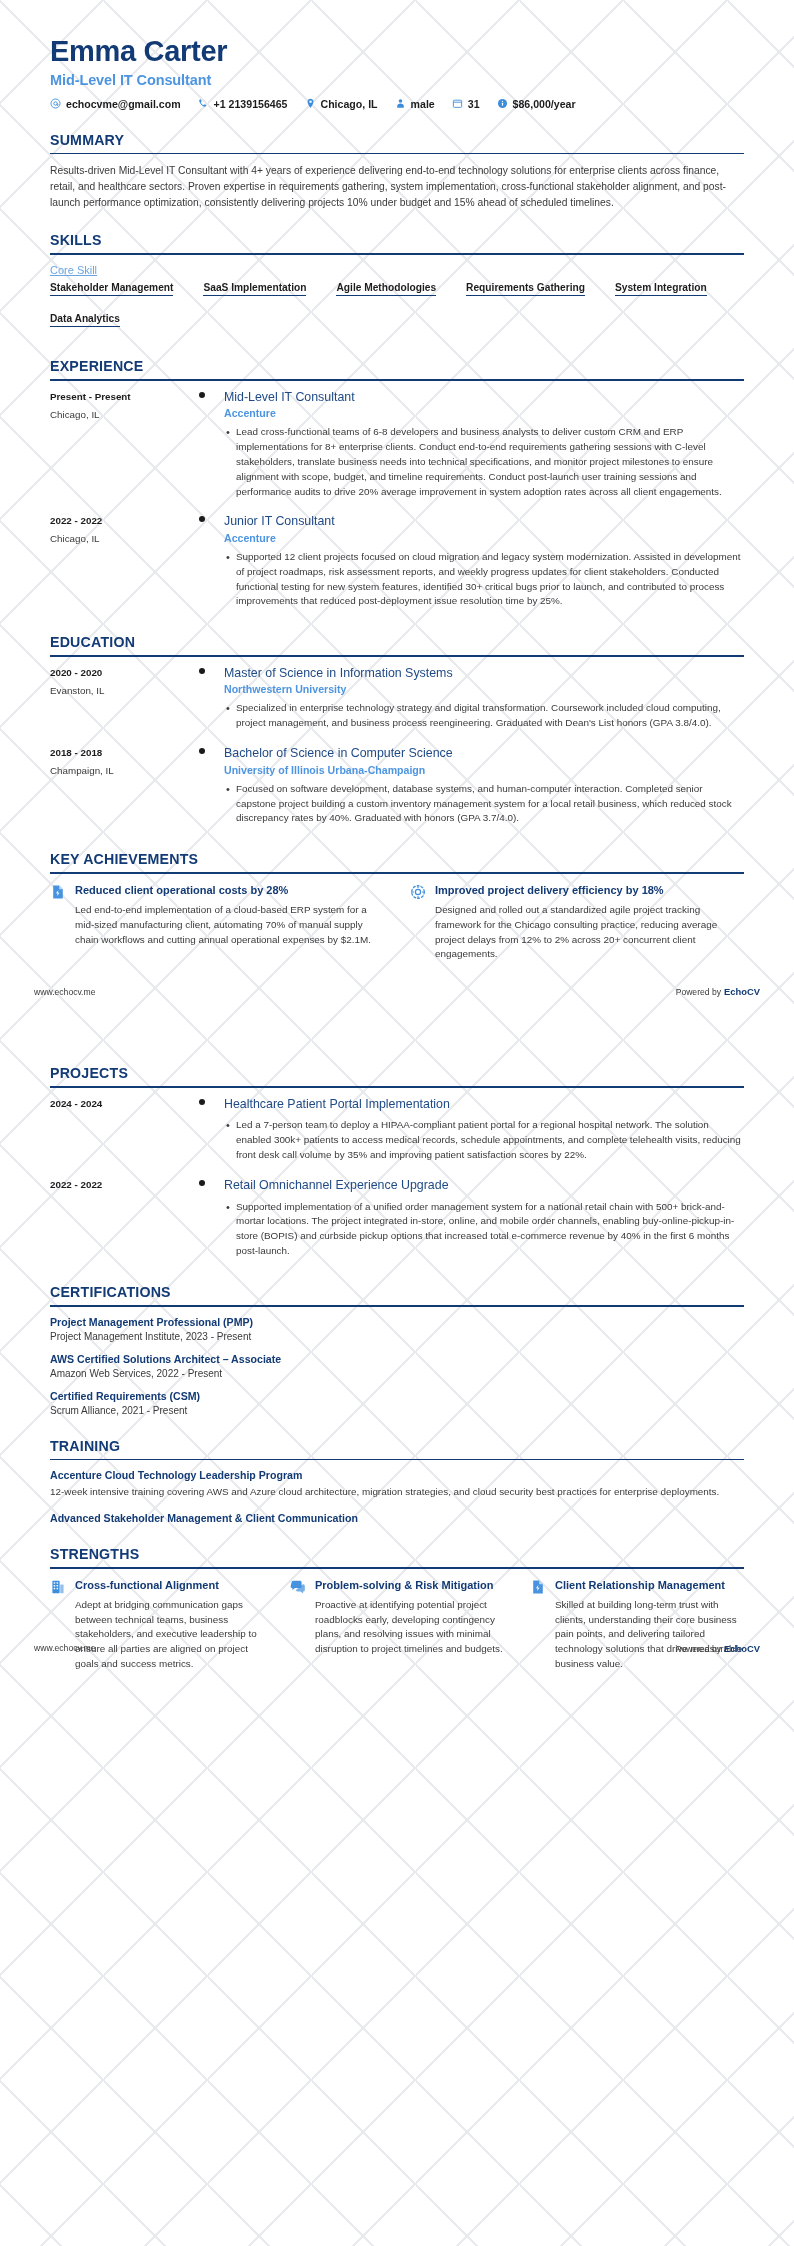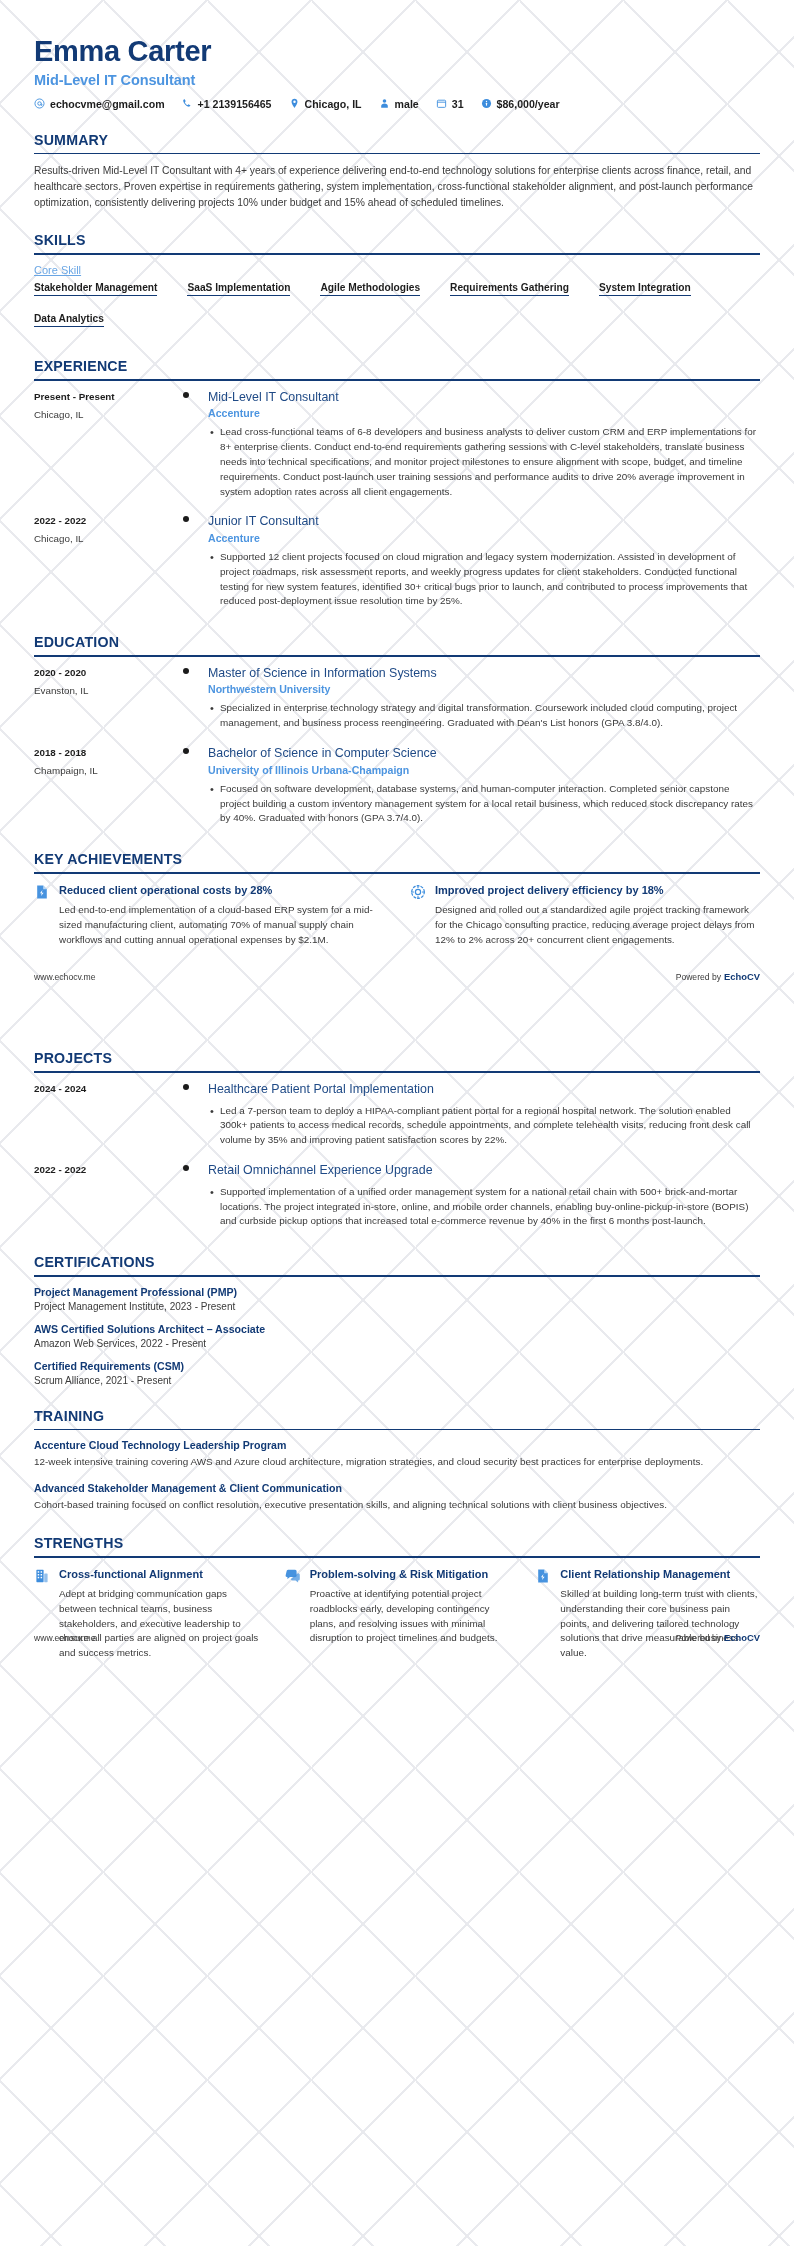--- a/index.html
+++ b/index.html
@@ -30,21 +30,21 @@
   }
 
   .page {
     position: relative;
     z-index: 1;
     padding: 0;
   }
 
   .pagewrap {
     position: relative;
-    padding: 0 34px;
+    padding: 0 50px;
   }
 
   
   .header { padding-top: 36px; }
   .name {
     font-size: 29px;
     line-height: 1.1;
     font-weight: bold;
     color: #123a75;
     letter-spacing: -0.3px;
@@ -574,21 +574,20 @@
     <div class="section">
       <div class="sec-title">TRAINING</div>
       <div class="sec-rule"></div>
 
       <div class="train-item">
         <div class="train-name">Accenture Cloud Technology Leadership Program</div>
         <div class="train-desc">12-week intensive training covering AWS and Azure cloud architecture, migration strategies, and cloud security best practices for enterprise deployments.</div>
       </div>
       <div class="train-item">
         <div class="train-name">Advanced Stakeholder Management &amp; Client Communication</div>
-        <div class="train-desc">Cohort-based training focused on conflict resolution, executive presentation skills, and aligning technical solutions with client business objectives.</div>
       </div>
     </div>
 
     <div class="section">
       <div class="sec-title">STRENGTHS</div>
       <div class="sec-rule"></div>
       <div class="cards cards-3">
 
         <div class="card">
           <div class="card-icon">

